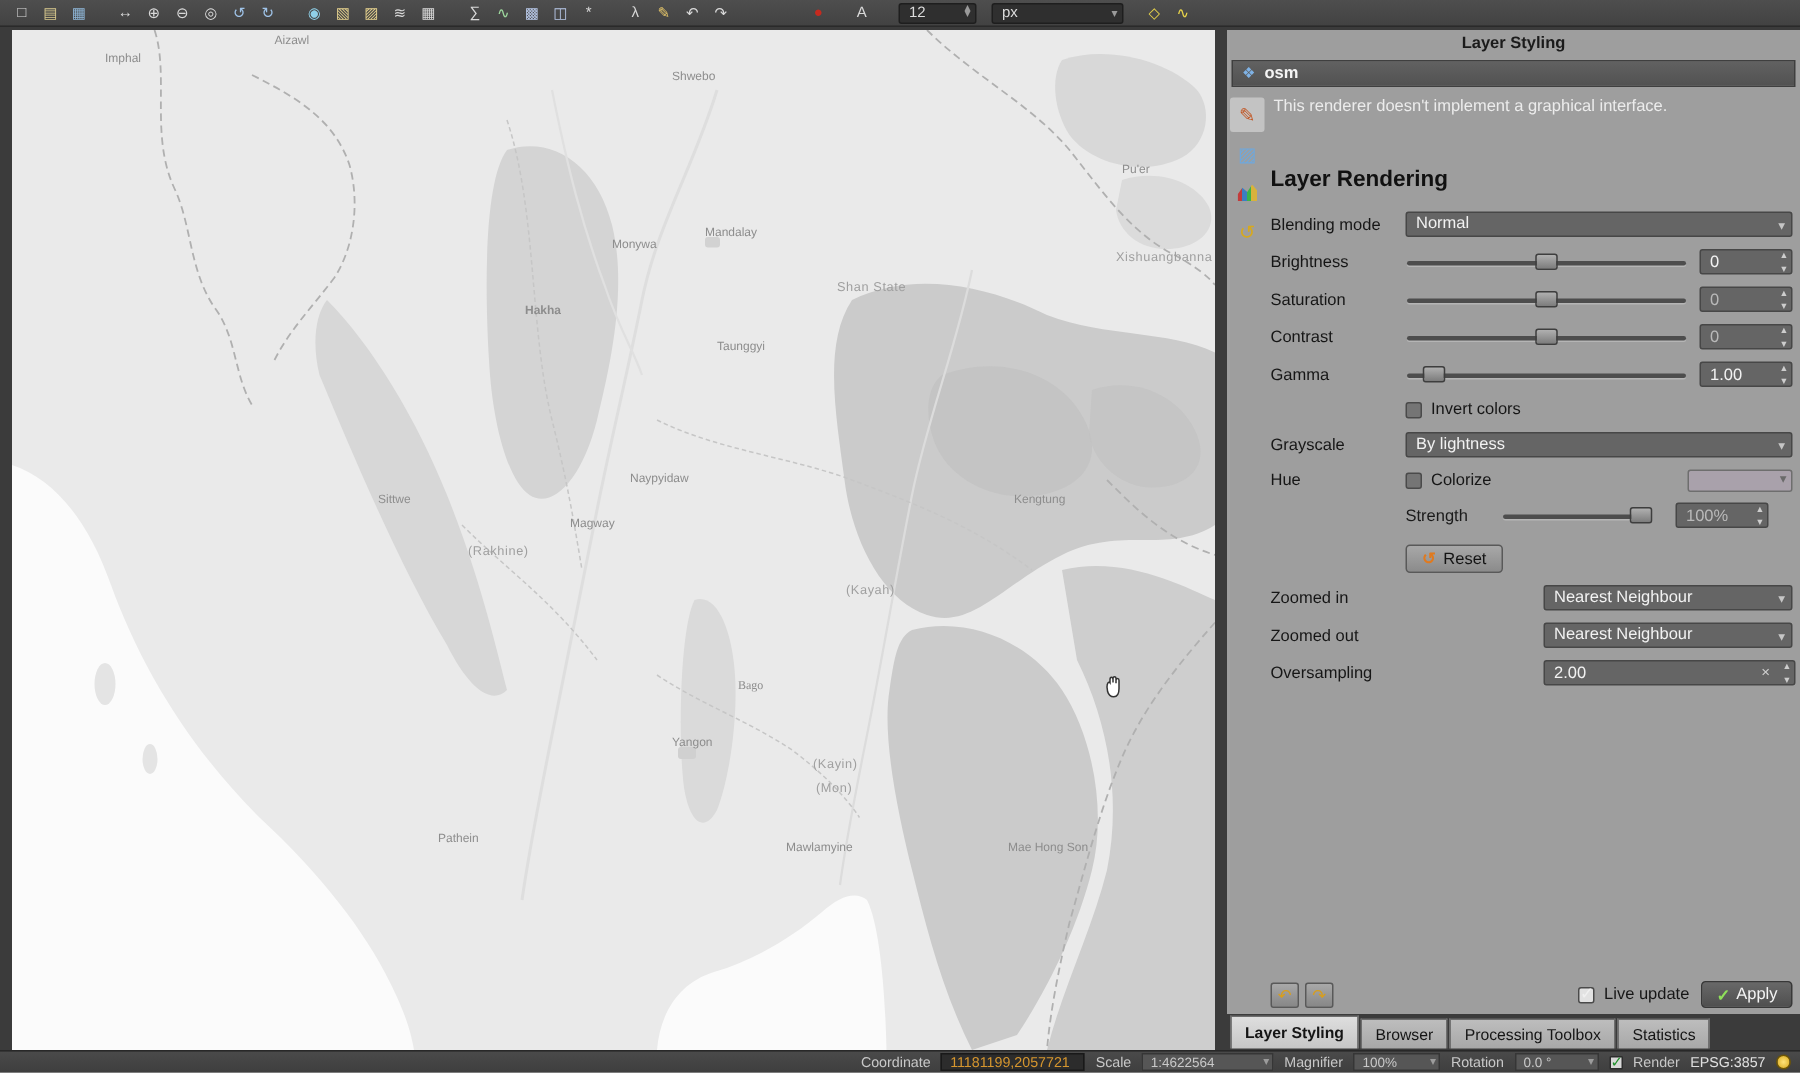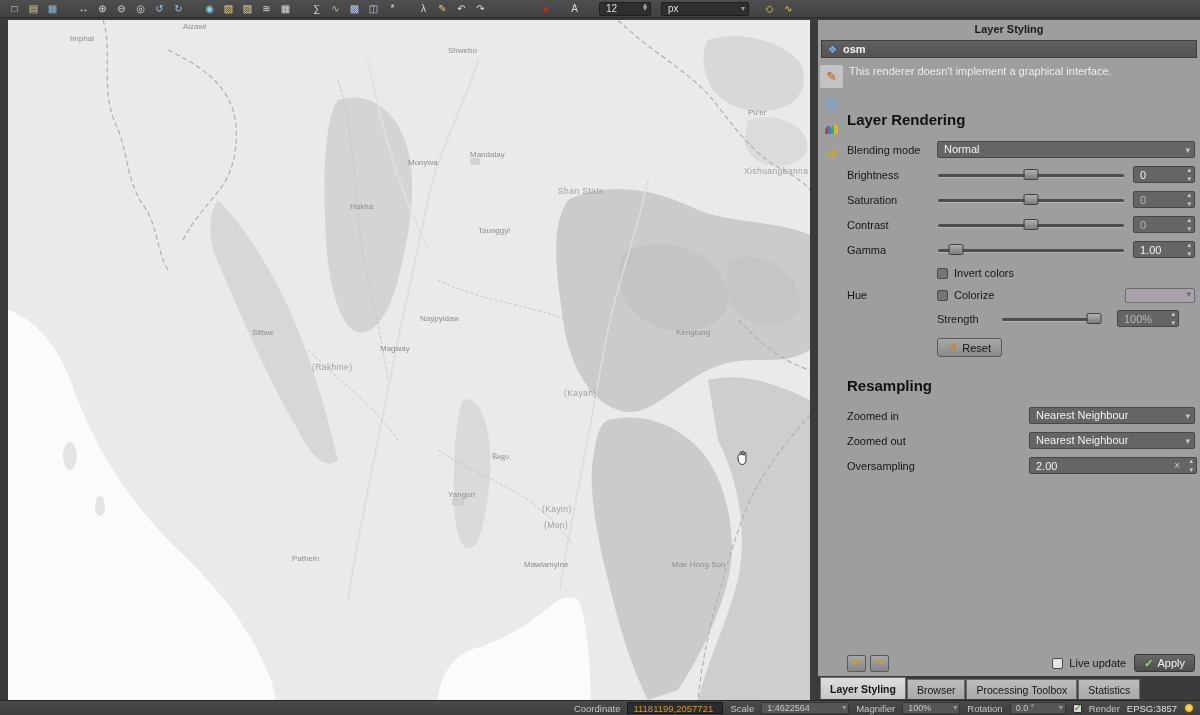--- a/index.html
+++ b/index.html
@@ -192,21 +192,21 @@
   <div class="map-labels">
 
   <span class="map-label city" style="left: 62px; top: 14px;">Imphal</span>
       <span class="map-label city" style="left: 175px; top: 2px;">Aizawl</span>
       <span class="map-label city" style="left: 440px; top: 26px;">Shwebo</span>
       <span class="map-label city" style="left: 740px; top: 88px;">Pu'er</span>
       <span class="map-label city" style="left: 400px; top: 138px;">Monywa</span>
       <span class="map-label city" style="left: 462px; top: 130px;">Mandalay</span>
       <span class="map-label region" style="left: 736px; top: 146px;">Xishuangbanna</span>
       <span class="map-label region" style="left: 550px; top: 166px;">Shan State</span>
-      <span class="map-label city" style="left: 342px; top: 182px;">Hakha</span>
+      <span class="map-label city" style="left: 342px; top: 182px; font-weight: bold;">Hakha</span>
       <span class="map-label city" style="left: 470px; top: 206px;">Taunggyi</span>
       <span class="map-label city" style="left: 668px; top: 264px; margin-top: 44px;">Kengtung</span>
       <span class="map-label city" style="left: 412px; top: 294px;">Naypyidaw</span>
       <span class="map-label city" style="left: 244px; top: 308px;">Sittwe</span>
       <span class="map-label city" style="left: 372px; top: 324px;">Magway</span>
       <span class="map-label region" style="left: 304px; top: 342px;">(Rakhine)</span>
       <span class="map-label region" style="left: 556px; top: 368px;">(Kayah)</span>
       <span class="map-label city" style="left: 484px; top: 432px; font-family: Liberation Serif, serif;">Bago</span>
       <span class="map-label city" style="left: 440px; top: 470px;">Yangon</span>
       <span class="map-label region" style="left: 534px; top: 484px;">(Kayin)</span>
@@ -301,20 +301,26 @@
             <span>1.00</span>
           </div>
       </div>
 
       <div class="row" style="height:22px">
         <span class="off"></span>
         <div class="cb"></div>
         <span class="cb-lab">Invert colors</span>
       </div>
 
+      <div class="row">
+        <span class="lbl">Grayscale</span>
+        <div class="combo grow">
+          <span>By lightness</span>
+        </div>
+      </div>
 
       <div class="row" style="height:22px">
         <span class="lbl">Hue</span>
         <div class="cb"></div>
         <span class="cb-lab">Colorize</span>
         <div class="swatch"></div>
       </div>
 
       <div class="row">
         <span class="off"></span>
@@ -329,21 +335,20 @@
       </div>
 
       <div class="row" style="height:30px">
         <span class="off"></span>
         <div class="btn-reset">
           <span class="ric">↺</span>
           <span>Reset</span>
         </div>
       </div>
 
-      <h4 class="sec sec2">Resampling</h4>
 
       <div class="row">
         <span class="lbl2">Zoomed in</span>
         <div class="combo grow">
           <span>Nearest Neighbour</span>
         </div>
       </div>
 
       <div class="row">
         <span class="lbl2">Zoomed out</span>

